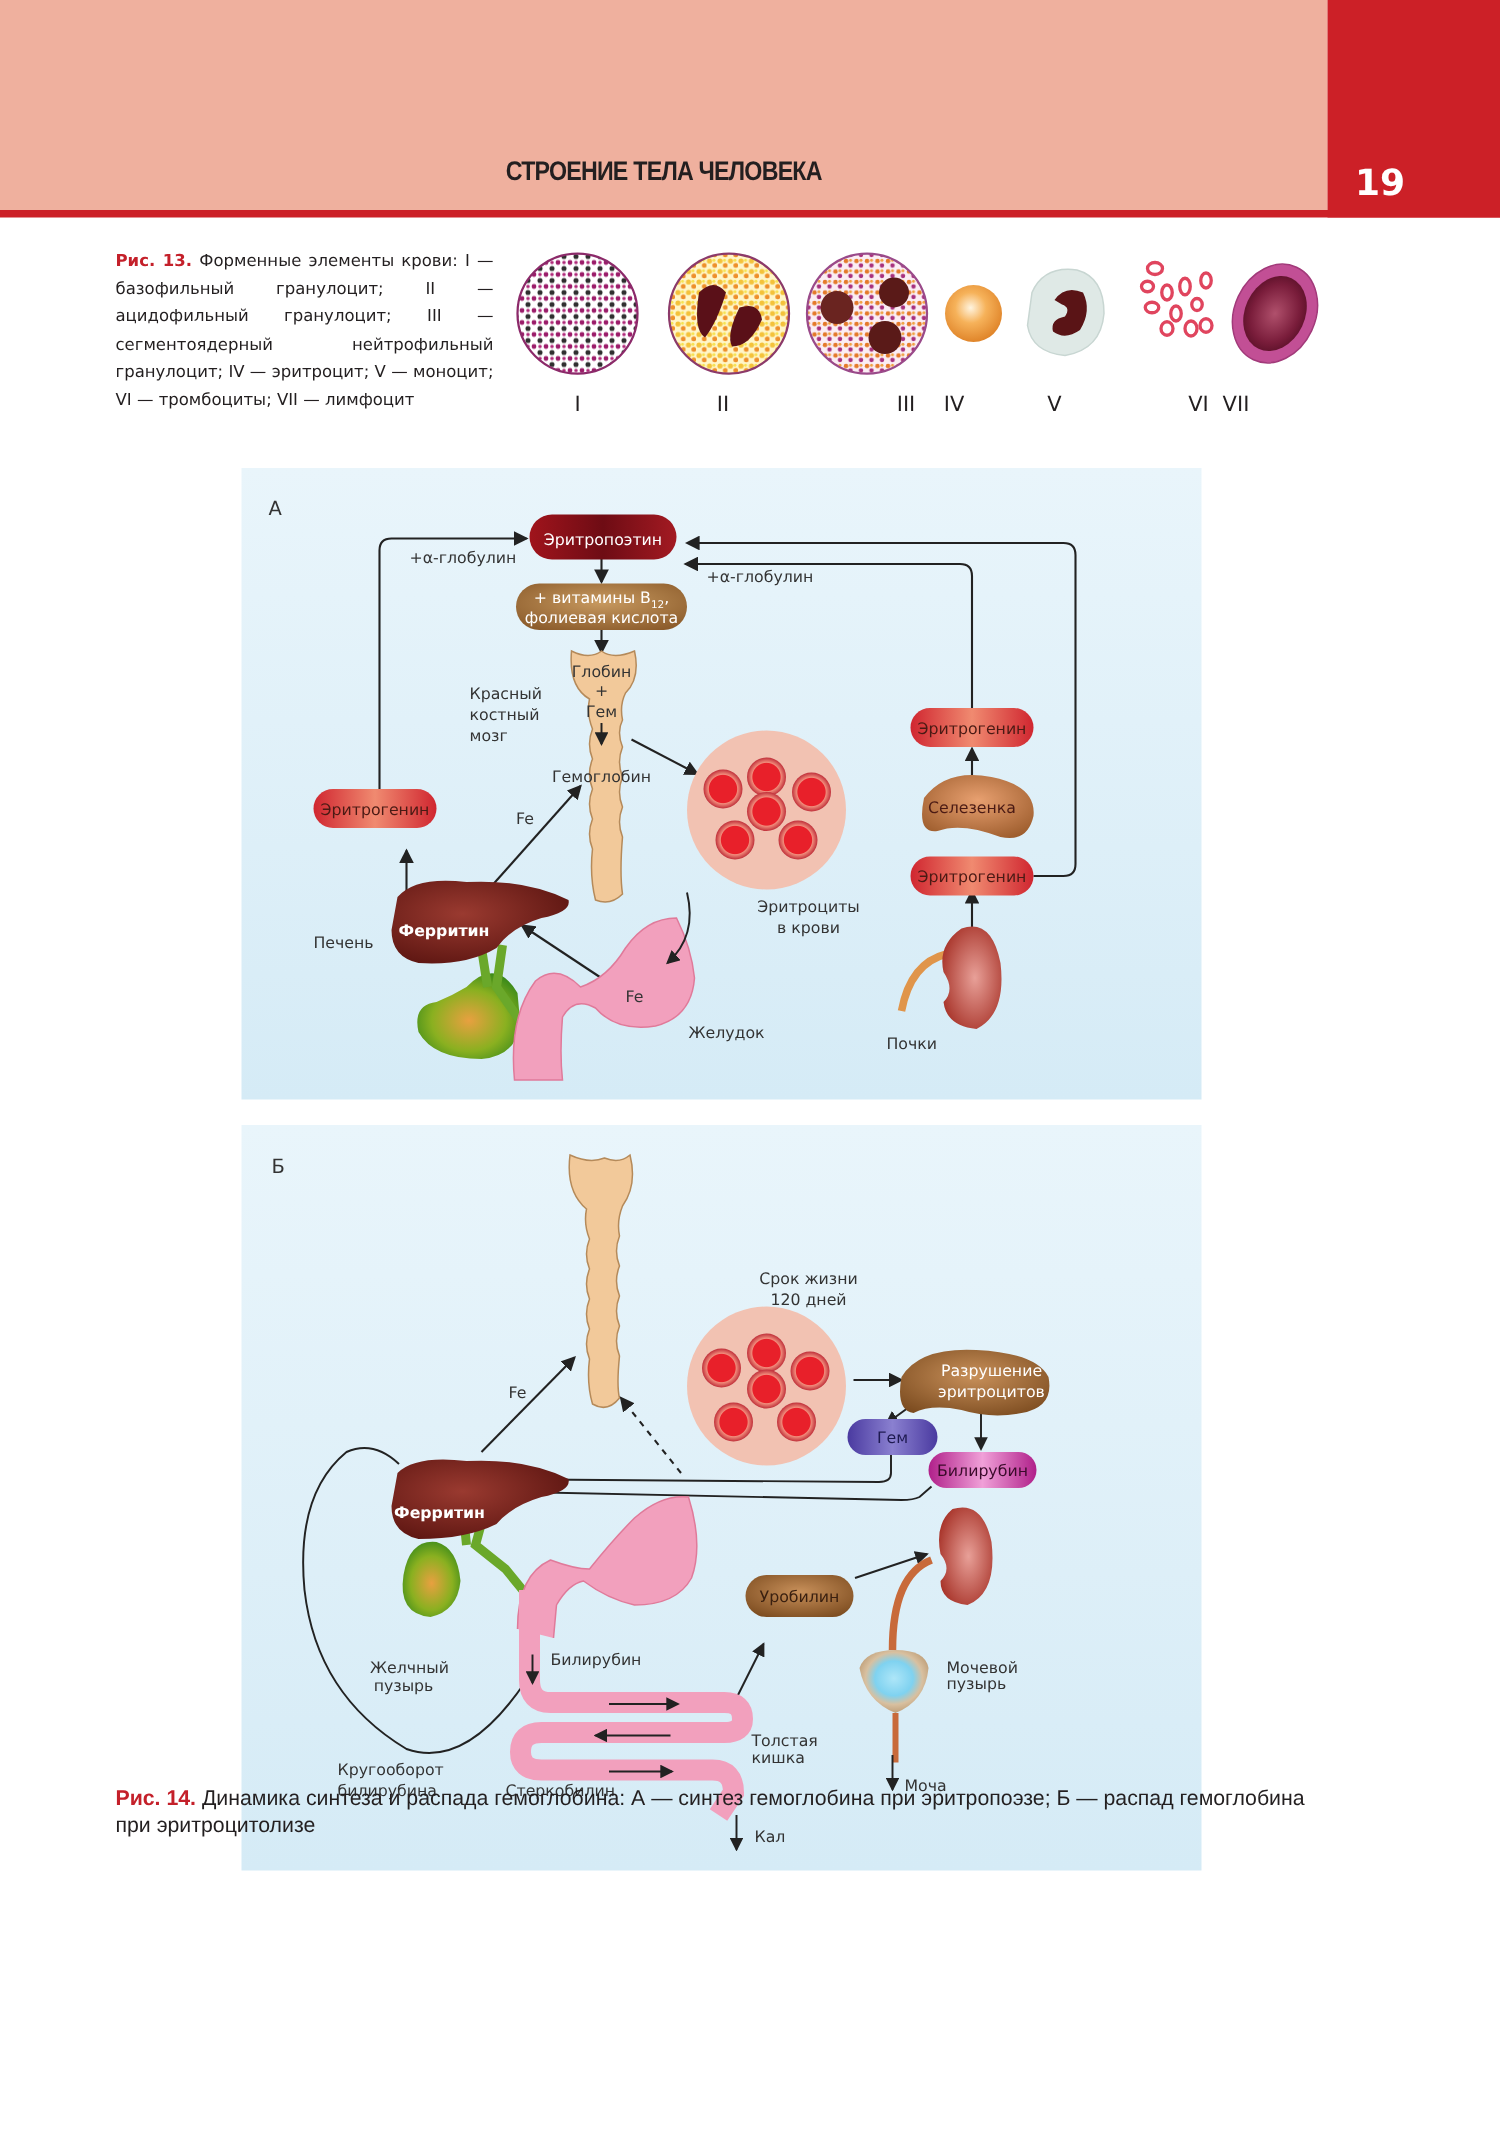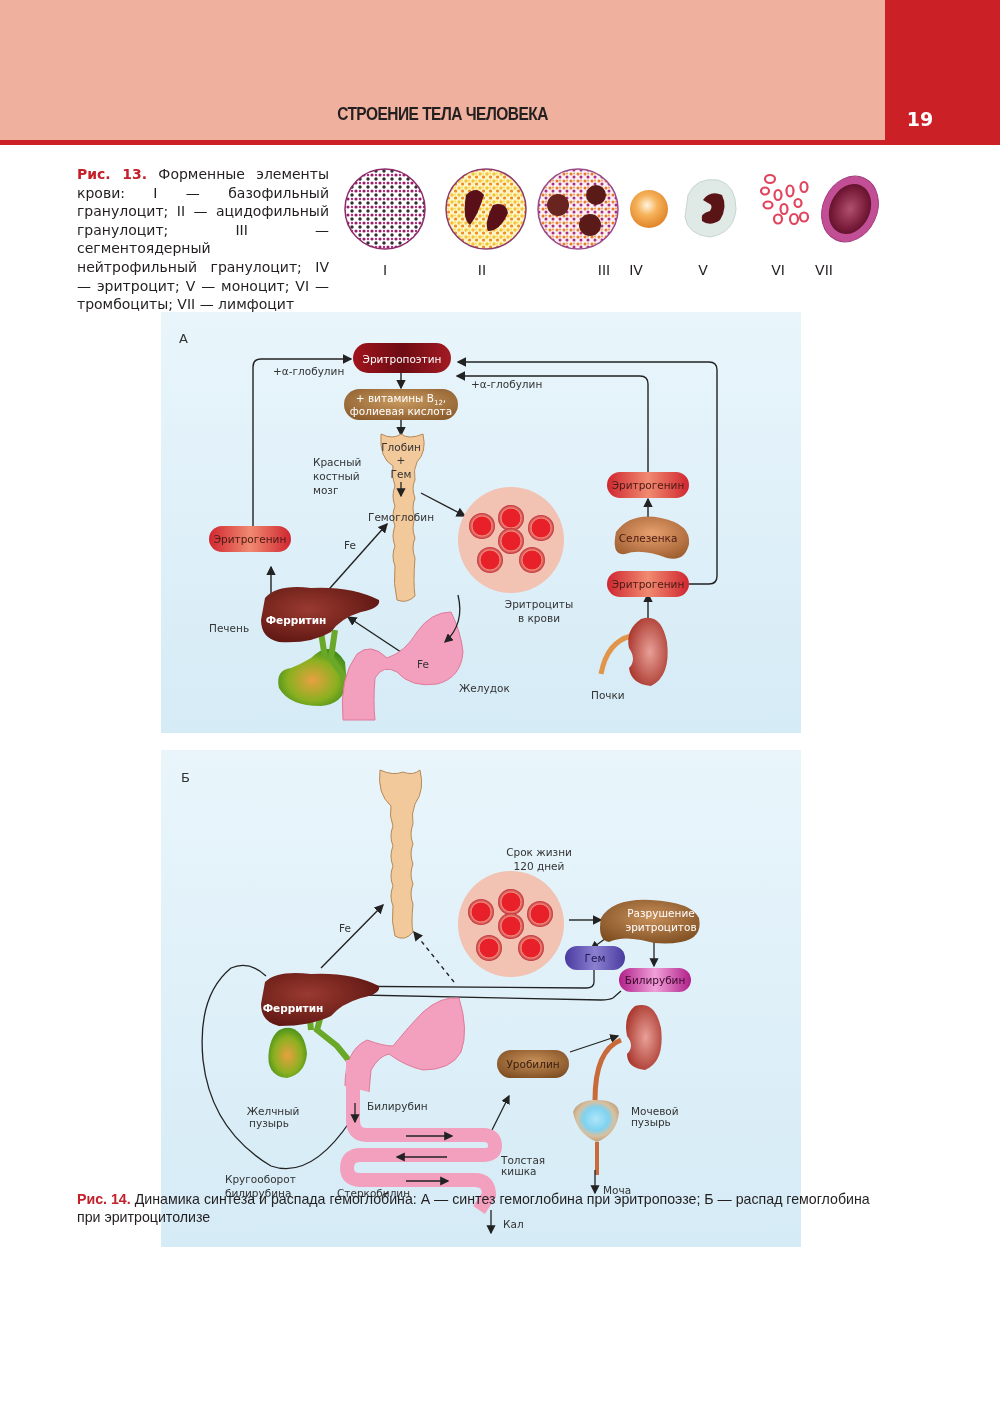--- a/index.html
+++ b/index.html
@@ -1,22 +1,22 @@
 <!DOCTYPE html>
 <html><head>
 <meta charset="utf-8">
 <style>
   html,body{margin:0;padding:0;background:#fff;}
   body{width:1000px;height:1428px;position:relative;overflow:hidden;font-family:"DejaVu Sans",sans-serif;color:#231f20;}
   .hdr{position:absolute;left:0;top:0;width:885px;height:140px;background:#efb09e;}
   .hdr-line{position:absolute;left:0;top:140px;width:1000px;height:5px;background:#cc2027;}
   .pgbox{position:absolute;left:885px;top:0;width:115px;height:145px;background:#cc2027;}
   .runhead{position:absolute;left:0;width:885px;top:104px;text-align:center;font-family:"Liberation Sans",sans-serif;font-weight:bold;font-size:18px;letter-spacing:-0.6px;color:#231f20;transform:scaleX(0.86);}
-  .pgnum{position:absolute;left:885px;width:70px;top:108px;text-align:center;color:#fff;font-weight:bold;font-size:19px;font-family:"DejaVu Sans",sans-serif;}
-  .cap13{position:absolute;left:77px;top:165px;width:252px;font-size:14px;line-height:18.6px;text-align:justify;color:#231f20;}
+  .pgnum{position:absolute;left:885px;width:70px;top:108px;text-align:center;color:#fff;font-weight:bold;font-size:24px;font-family:"DejaVu Sans",sans-serif;}
+  .cap13{position:absolute;left:77px;top:165px;width:252px;font-size:11px;line-height:18.6px;text-align:justify;color:#231f20;}
   .red{color:#c4202a;font-weight:bold;}
   .cells{position:absolute;left:338px;top:165px;width:550px;height:90px;}
   .cellnum{position:absolute;top:262px;font-size:14px;color:#231f20;transform:translateX(-50%);}
   .panel{position:absolute;left:161px;width:640px;background:linear-gradient(180deg,#e9f5fb 0%,#d5ebf6 100%);}
   #panelA{top:312px;height:421px;}
   #panelB{top:750px;height:497px;}
   .panel svg{position:absolute;left:0;top:0;}
   .cap14{position:absolute;left:77px;top:1190px;width:810px;font-family:"Liberation Sans",sans-serif;font-size:14.2px;line-height:18px;color:#231f20;}
   .cap14 .red{font-weight:bold;}
   .lbl{font-family:"DejaVu Sans",sans-serif;font-size:10.5px;fill:#333;}
@@ -101,21 +101,21 @@
   <g>
       <ellipse cx="512" cy="44" rx="27" ry="34" transform="rotate(25 512 44)" fill="#c24f95" stroke="#a23a7a"></ellipse>
       <ellipse cx="512" cy="44" rx="20" ry="26" transform="rotate(25 512 44)" fill="url(#lymG)"></ellipse>
     </g>
 </svg>
 <div class="cellnum" style="left:385px">I</div>
 <div class="cellnum" style="left:482px">II</div>
 <div class="cellnum" style="left:604px">III</div>
 <div class="cellnum" style="left:636px">IV</div>
 <div class="cellnum" style="left:703px">V</div>
-<div class="cellnum" style="left:778px">VI</div>
+<div class="cellnum" style="left:799px">VI</div>
 <div class="cellnum" style="left:824px">VII</div>
 
 <div class="panel" id="panelA">
 <svg width="640" height="421" viewBox="0 0 640 421">
   <defs>
     <marker id="arr" markerWidth="7" markerHeight="7" refX="6" refY="3.5" orient="auto">
           <path d="M0,0 L7,3.5 L0,7Z" fill="#222"></path>
         </marker>
     <linearGradient id="redPill" x1="0" y1="0" x2="1" y2="0">
           <stop offset="0" stop-color="#a0141c"></stop>

